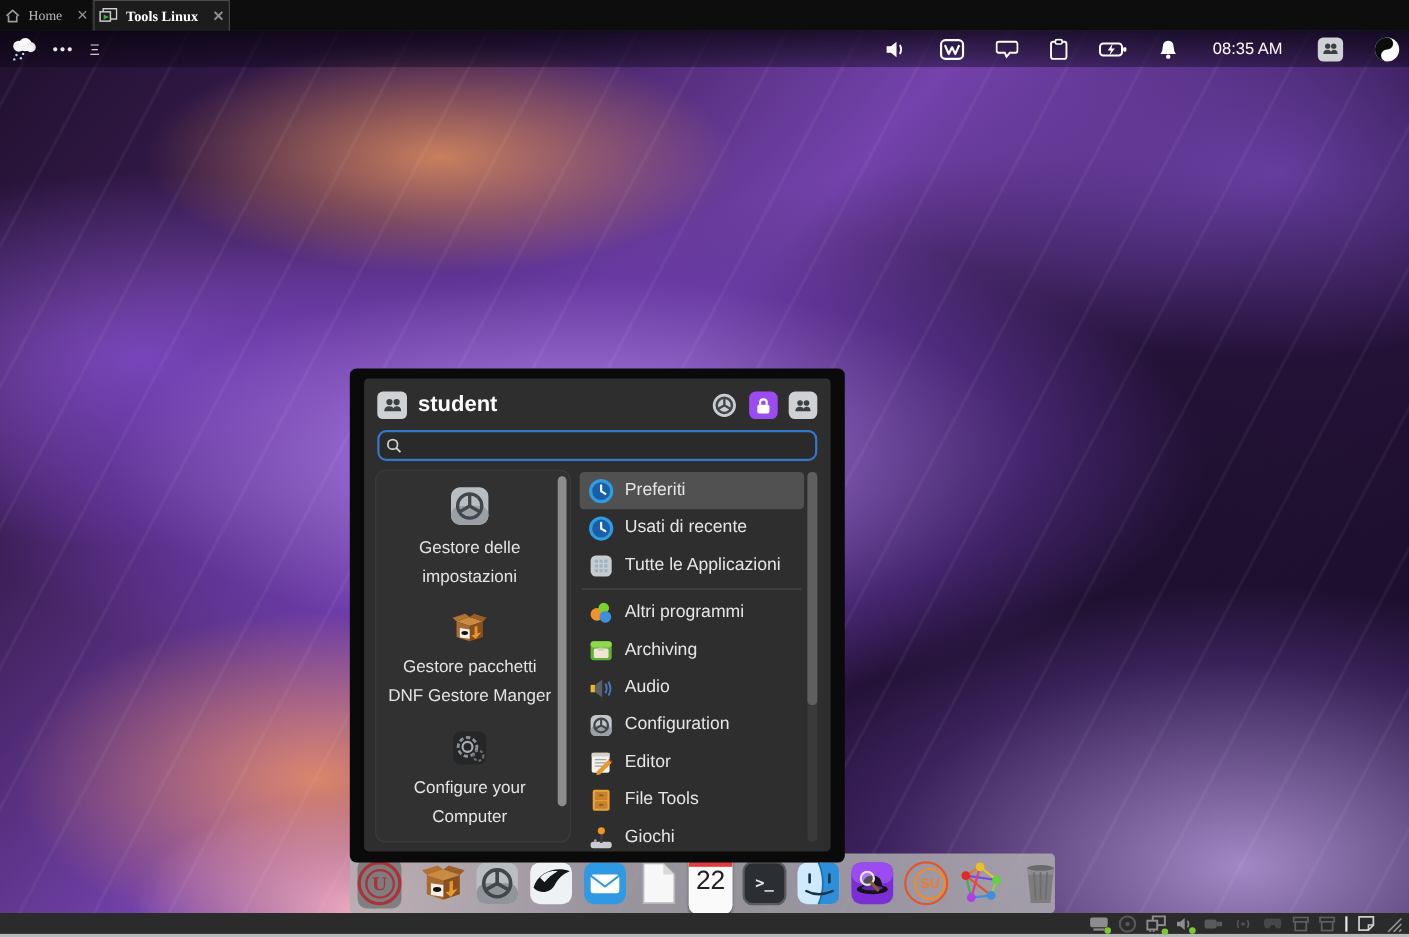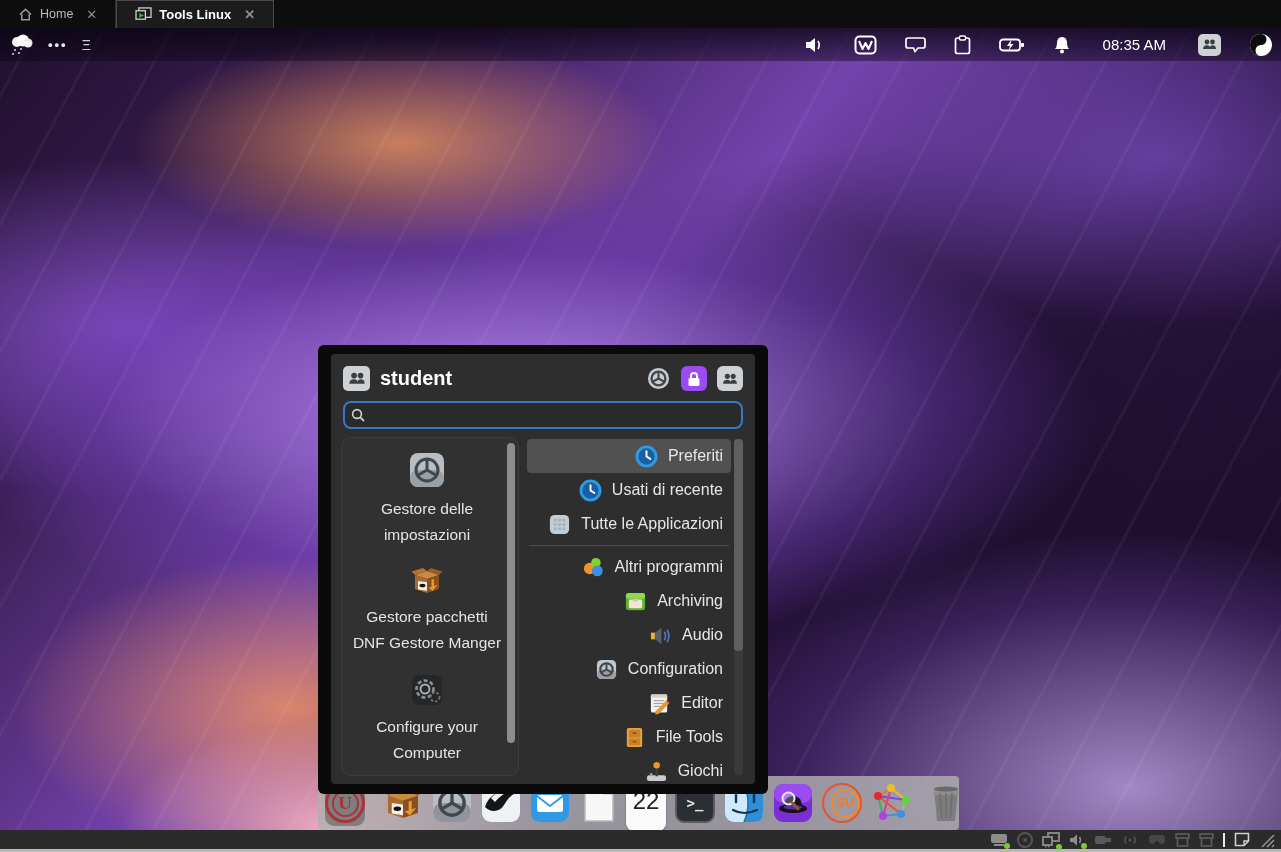--- a/index.html
+++ b/index.html
@@ -2,22 +2,22 @@
 <html><head>
 <meta charset="utf-8">
 <style>
   * { margin:0; padding:0; box-sizing:border-box; }
   body { background:#000; font-family:"Liberation Sans", sans-serif; }
   .stage { position:relative; width:1281px; height:852px; overflow:hidden; background:#111; }
 
   
   .tabbar { position:absolute; top:0; left:0; right:0; height:28px; background:#0d0d0d;
             display:flex; align-items:stretch; }
-  .tab { display:flex; align-items:center; gap:7px; padding:0 18px; border-right:1px solid #2e2e2e;
-         color:#b9b9b9; font-size:12.5px; cursor:default; }
+  .tab { display:flex; align-items:center; gap:7px; padding:0 4px; border-right:1px solid #2e2e2e;
+         color:#b9b9b9; font-size:12.5px; cursor:default;font-family:Liberation Serif, serif; }
   .tab.active { background:#1c1c1c; border:1px solid #4a4a4a; border-bottom:none; color:#fff; font-weight:bold; font-size:13px; }
   .tab .tclose { color:#8f8f8f; font-size:13px; margin-left:6px; }
   .tab svg { flex:0 0 auto; }
 
   
   .screen { position:absolute; top:28px; left:0; width:1281px; height:802px; overflow:hidden;
     background:
       radial-gradient(ellipse 300px 150px at 330px 800px, rgba(248,178,198,.95), transparent 70%),
       radial-gradient(ellipse 420px 230px at 290px 680px, rgba(236,145,97,.85), transparent 66%),
       radial-gradient(ellipse 430px 170px at 400px 115px, rgba(233,150,92,.8), transparent 62%),
@@ -36,21 +36,21 @@
       background:linear-gradient(rgba(8,4,16,.78), rgba(12,6,22,.42));
       display:flex; align-items:center; padding:0 8px; color:#fff; }
   .toppanel .left { display:flex; align-items:center; gap:14px; }
   .glyph-dots { color:#e8e8e8; font-size:13px; letter-spacing:2px; font-weight:bold; }
   .glyph-menu { color:#cfcfcf; font-size:14px; }
   .tray { margin-left:auto; display:flex; align-items:center; gap:28px; }
   .tray .clock { font-size:15px; color:#fff; padding:0 4px; }
   .tile-users { width:23px; height:22px; border-radius:5px; background:#cfd2d4; display:flex; align-items:center; justify-content:center; }
 
   
-  .menu { position:absolute; left:318px; top:317px; width:450px; height:449px; z-index:6;
+  .menu { position:absolute; left:318px; top:307px; width:450px; height:449px; z-index:6;
       background:#0a0a0a; border-radius:6px; padding:9px 13px 10px 13px; }
   .menu-inner { width:100%; height:100%; background:#2e2e2e; border-radius:4px; padding:8px 10px; display:flex; flex-direction:column; }
   .menu-head { display:flex; align-items:center; gap:10px; padding:4px 2px 8px 2px; }
   .menu-head .uname { color:#fff; font-size:20px; font-weight:bold; }
   .menu-head .spacer { flex:1; }
   .hbtn { width:26px; height:25px; border-radius:6px; display:flex; align-items:center; justify-content:center; }
   .hbtn.lock { background:#9a4cf2; }
   .hbtn.people { background:#cfd2d4; }
   .searchwrap { position:relative; margin:2px 2px 8px 2px; }
   .search-input { width:100%; height:28px; background:#2a2a2a; border:2px solid #3478c8; border-radius:8px;
@@ -62,21 +62,21 @@
       padding:14px 16px 0 10px; text-align:center; color:#e4e4e4; font-size:15.5px; line-height:26px; overflow:hidden; }
   .lc-item { margin-bottom:18px; }
   .lc-item .appicon { display:flex; justify-content:center; margin-bottom:8px; }
   .lc-clip { height:46px; overflow:hidden; }
   .lc-scroll { position:absolute; right:3px; top:5px; width:8px; height:300px; background:#8d8d8d; border-radius:4px; }
 
   .rightcol { position:relative; flex:1; padding:2px 14px 0 2px; }
   .rc-scroll-track { position:absolute; right:2px; top:2px; width:9px; height:336px; background:#3a3a3a; border-radius:4px; }
   .rc-scroll-thumb { position:absolute; right:2px; top:2px; width:9px; height:212px; background:#5f5f5f; border-radius:4px; }
   .row { display:flex; align-items:center; gap:10px; height:34px; padding:0 8px; border-radius:4px;
-         color:#e6e6e6; font-size:16px;justify-content:flex-end; }
+         color:#e6e6e6; font-size:16px; }
   .row.sel { background:#515151; }
   .rc-sep { height:1px; background:#4c4c4c; margin:4px 2px; }
 
   
   .dock { position:absolute; left:318px; top:748px; width:641px; height:54px; z-index:5;
       background:rgba(176,176,176,.82); border-radius:4px; display:flex; align-items:center; padding:0 7px; gap:9px; }
   .dock .atile { width:47px; height:46px; border-radius:9px; background:rgba(118,118,118,.85);
       display:flex; align-items:center; justify-content:center; }
   .dock .dsep { width:2px; height:38px; background:rgba(250,250,250,.7); border-radius:1px; }
   .dicon { width:42px; height:42px; display:flex; align-items:center; justify-content:center; }

